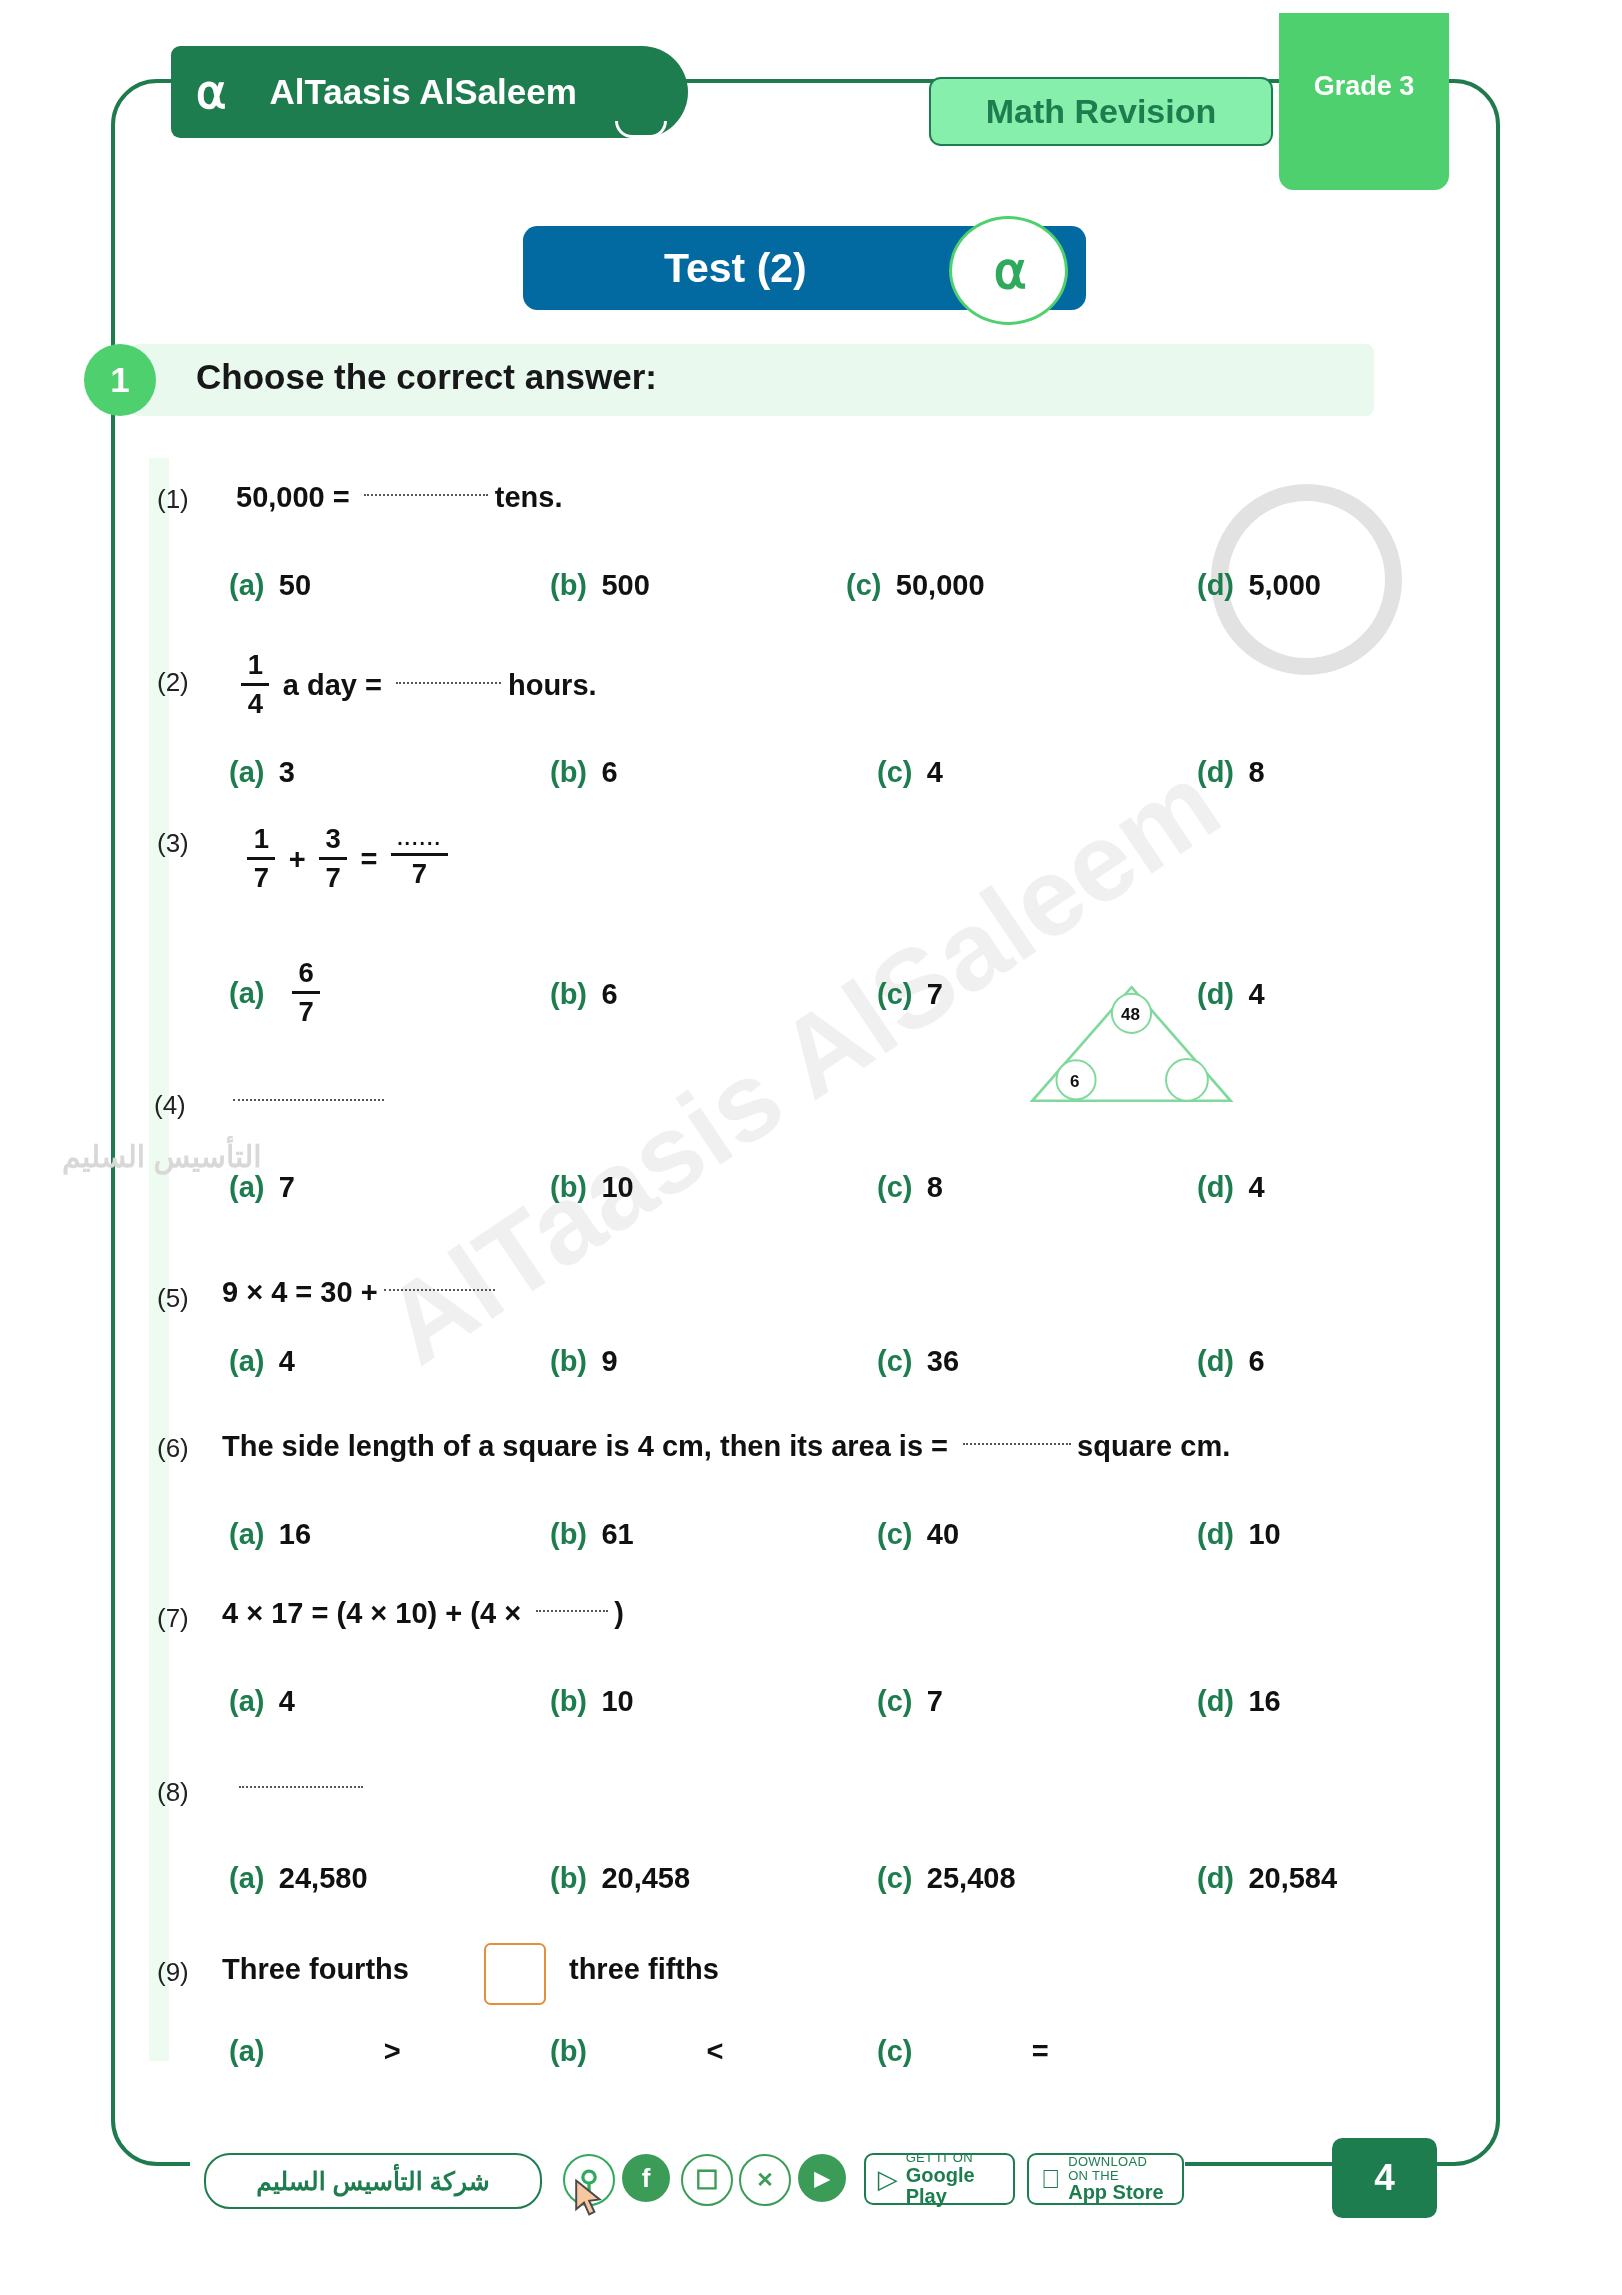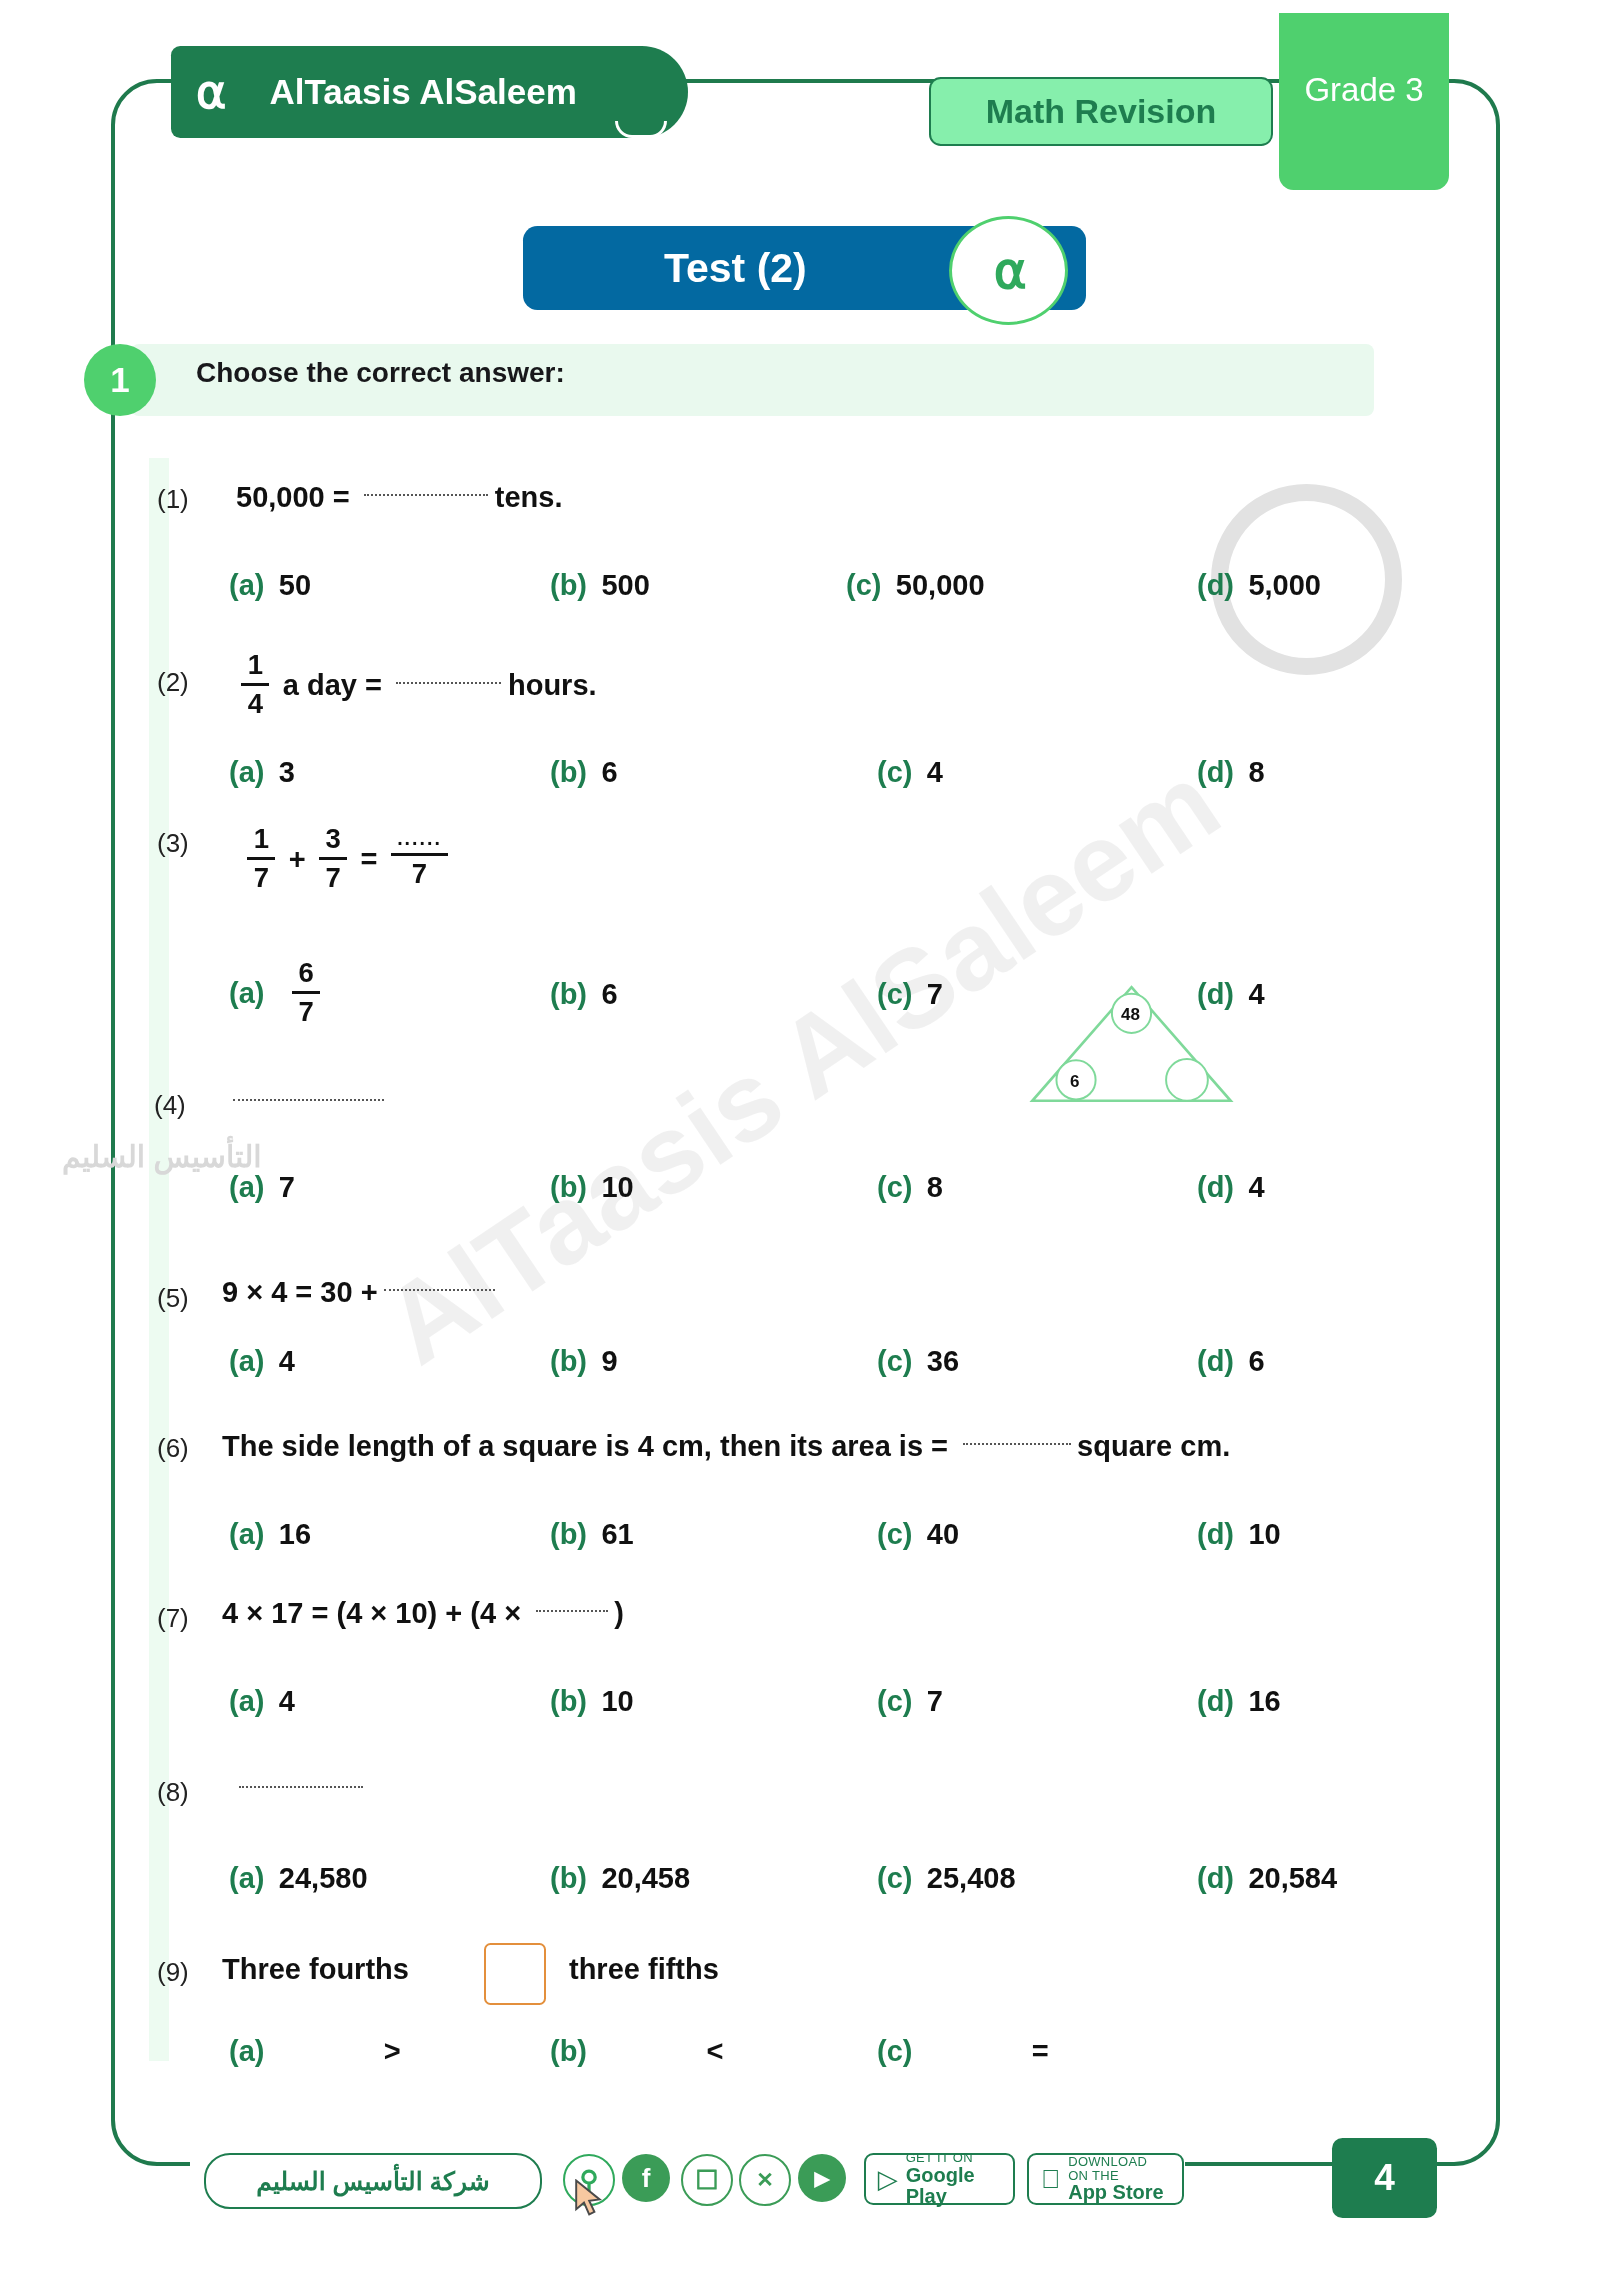--- a/index.html
+++ b/index.html
@@ -104,22 +104,22 @@
     height: 177px;
     background: #4fd06e;
     border-radius: 0 0 14.4px 14.4px;
     display: flex;
     align-items: flex-start;
     justify-content: center;
     z-index: 4;
   }
   .grade-tab span {
     color: #ffffff;
-    font-size: 33px;
-    font-weight: normal;
+    font-size: 27px;
+    font-weight: bold;
     margin-top: 58px;
     white-space: nowrap;
   }
 
   
   .test-pill {
     position: absolute;
     left: 523px;
     top: 226px;
     width: 563px;
@@ -181,21 +181,21 @@
     font-weight: bold;
     display: flex;
     align-items: center;
     justify-content: center;
     z-index: 3;
   }
   .section-title {
     position: absolute;
     left: 196px;
     top: 357px;
-    font-size: 28px;
+    font-size: 35px;
     font-weight: bold;
     color: #18181b;
     z-index: 3;
   }
 
   
   .q-band {
     position: absolute;
     left: 149px;
     top: 458px;

